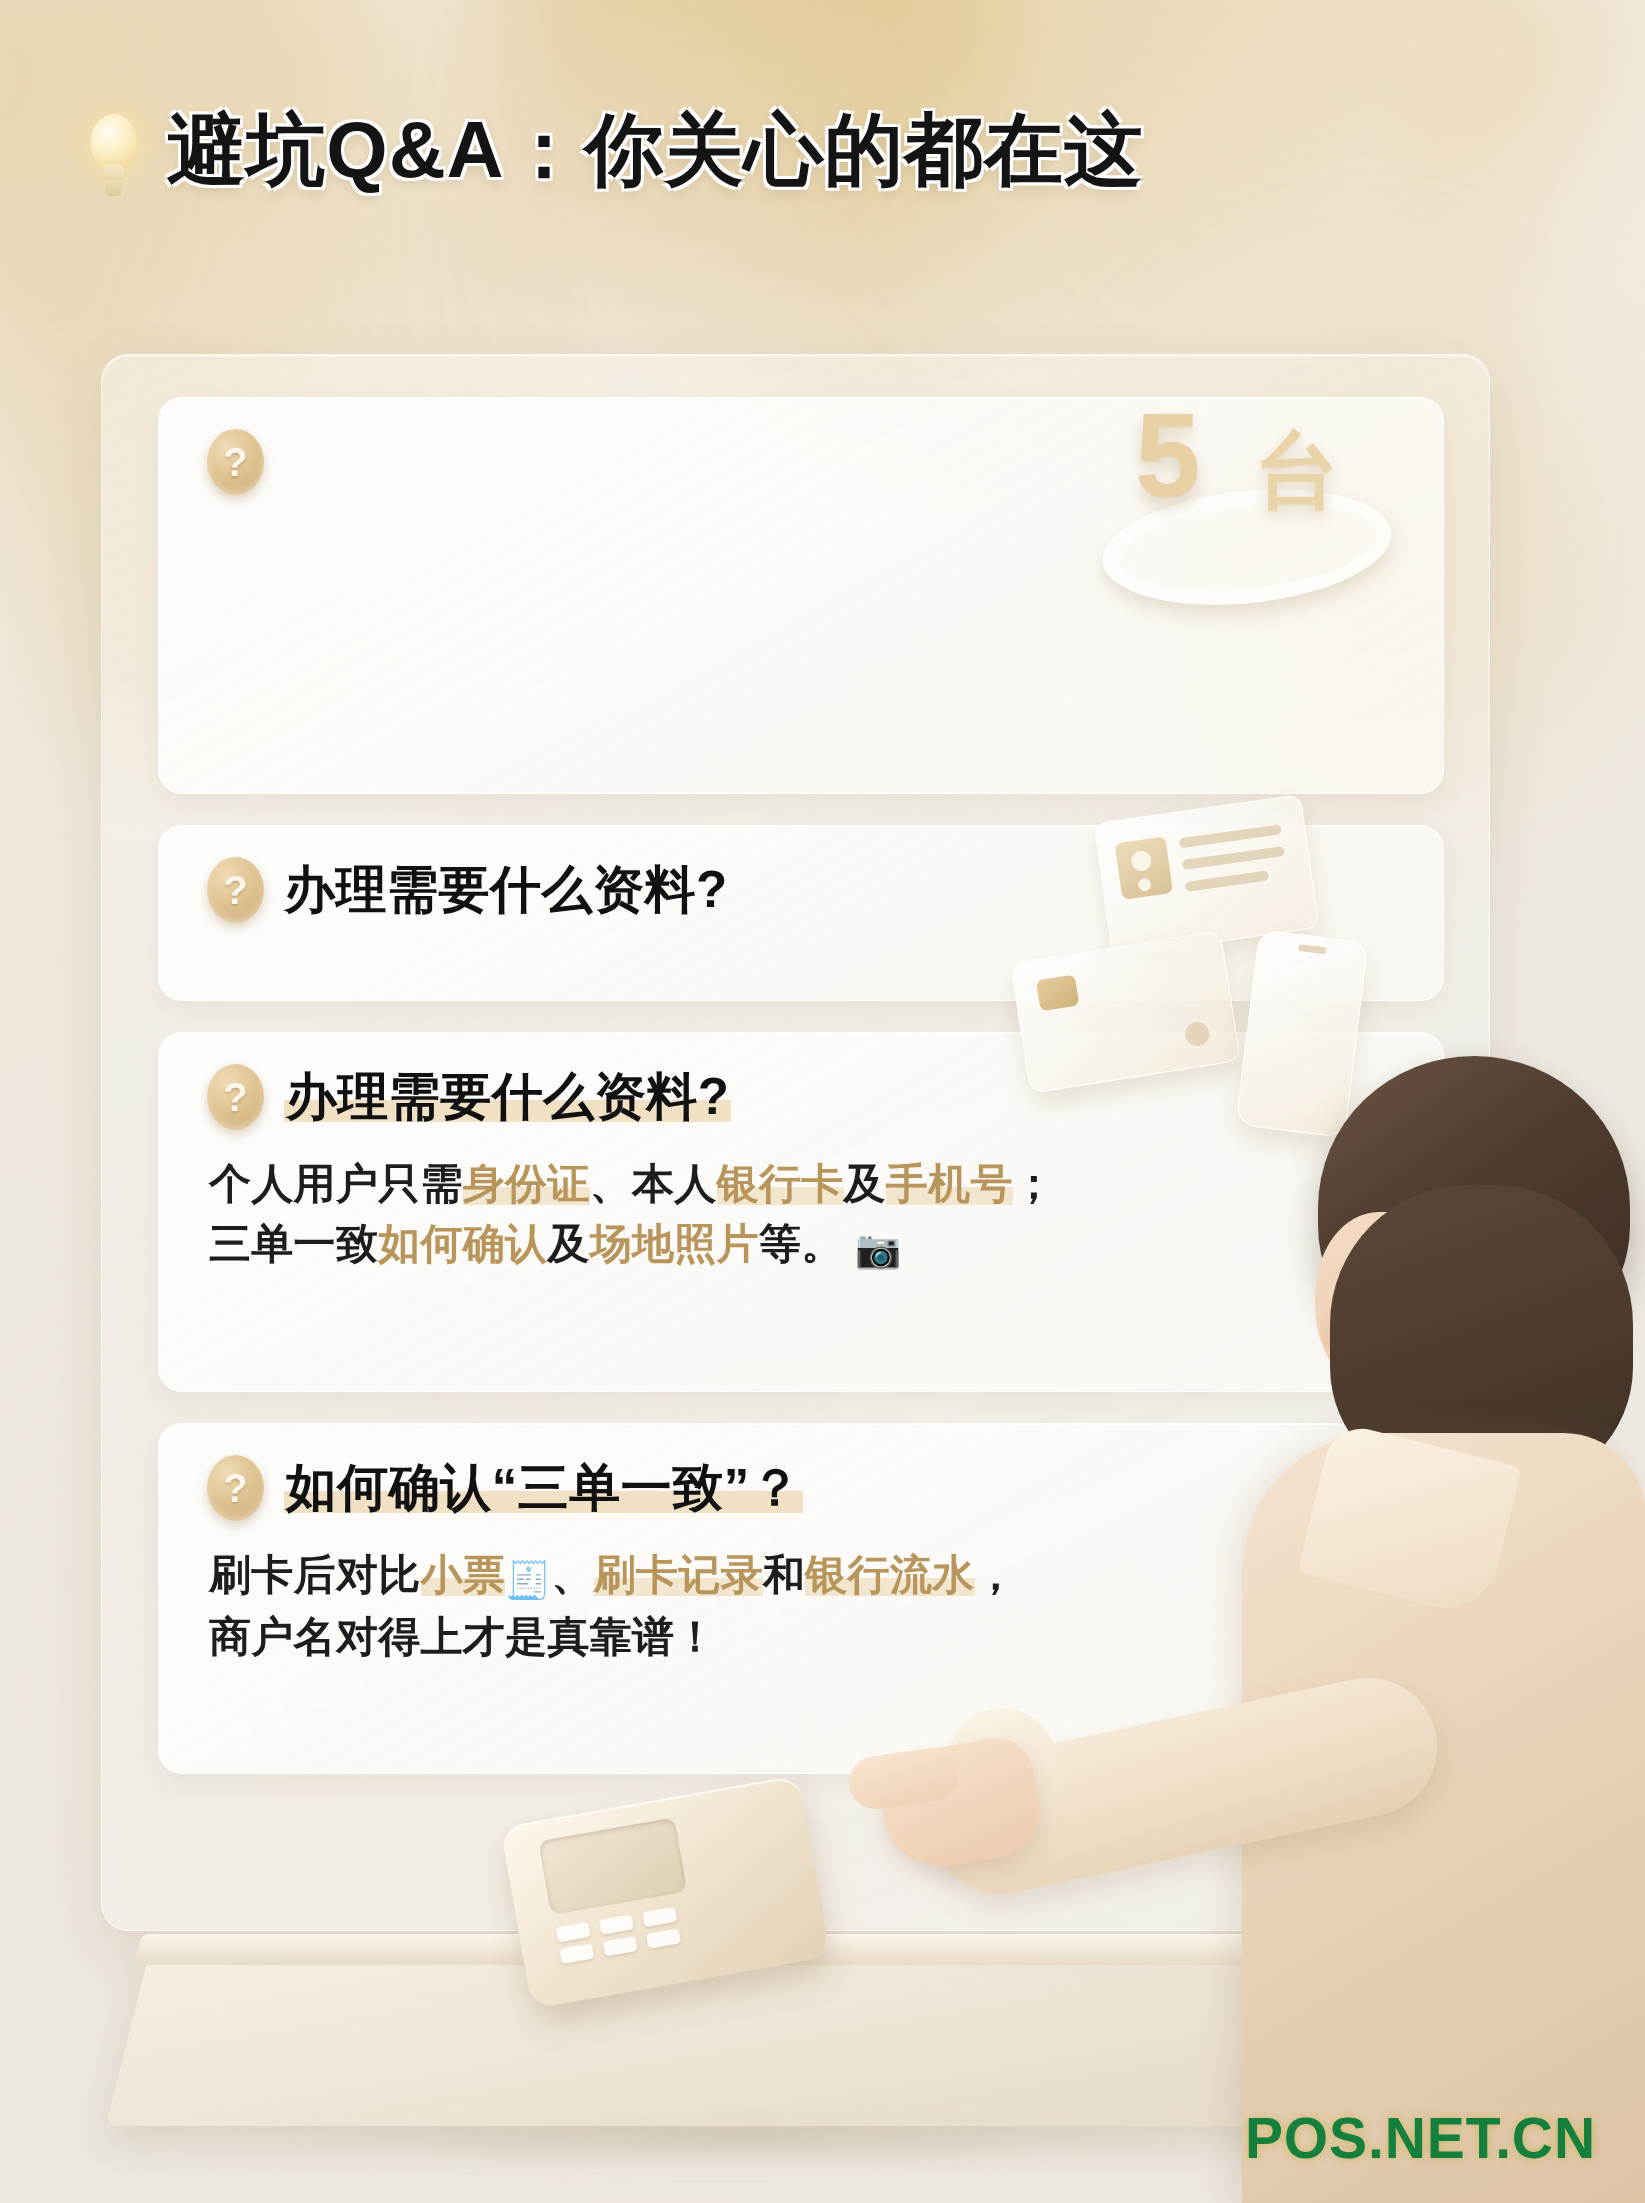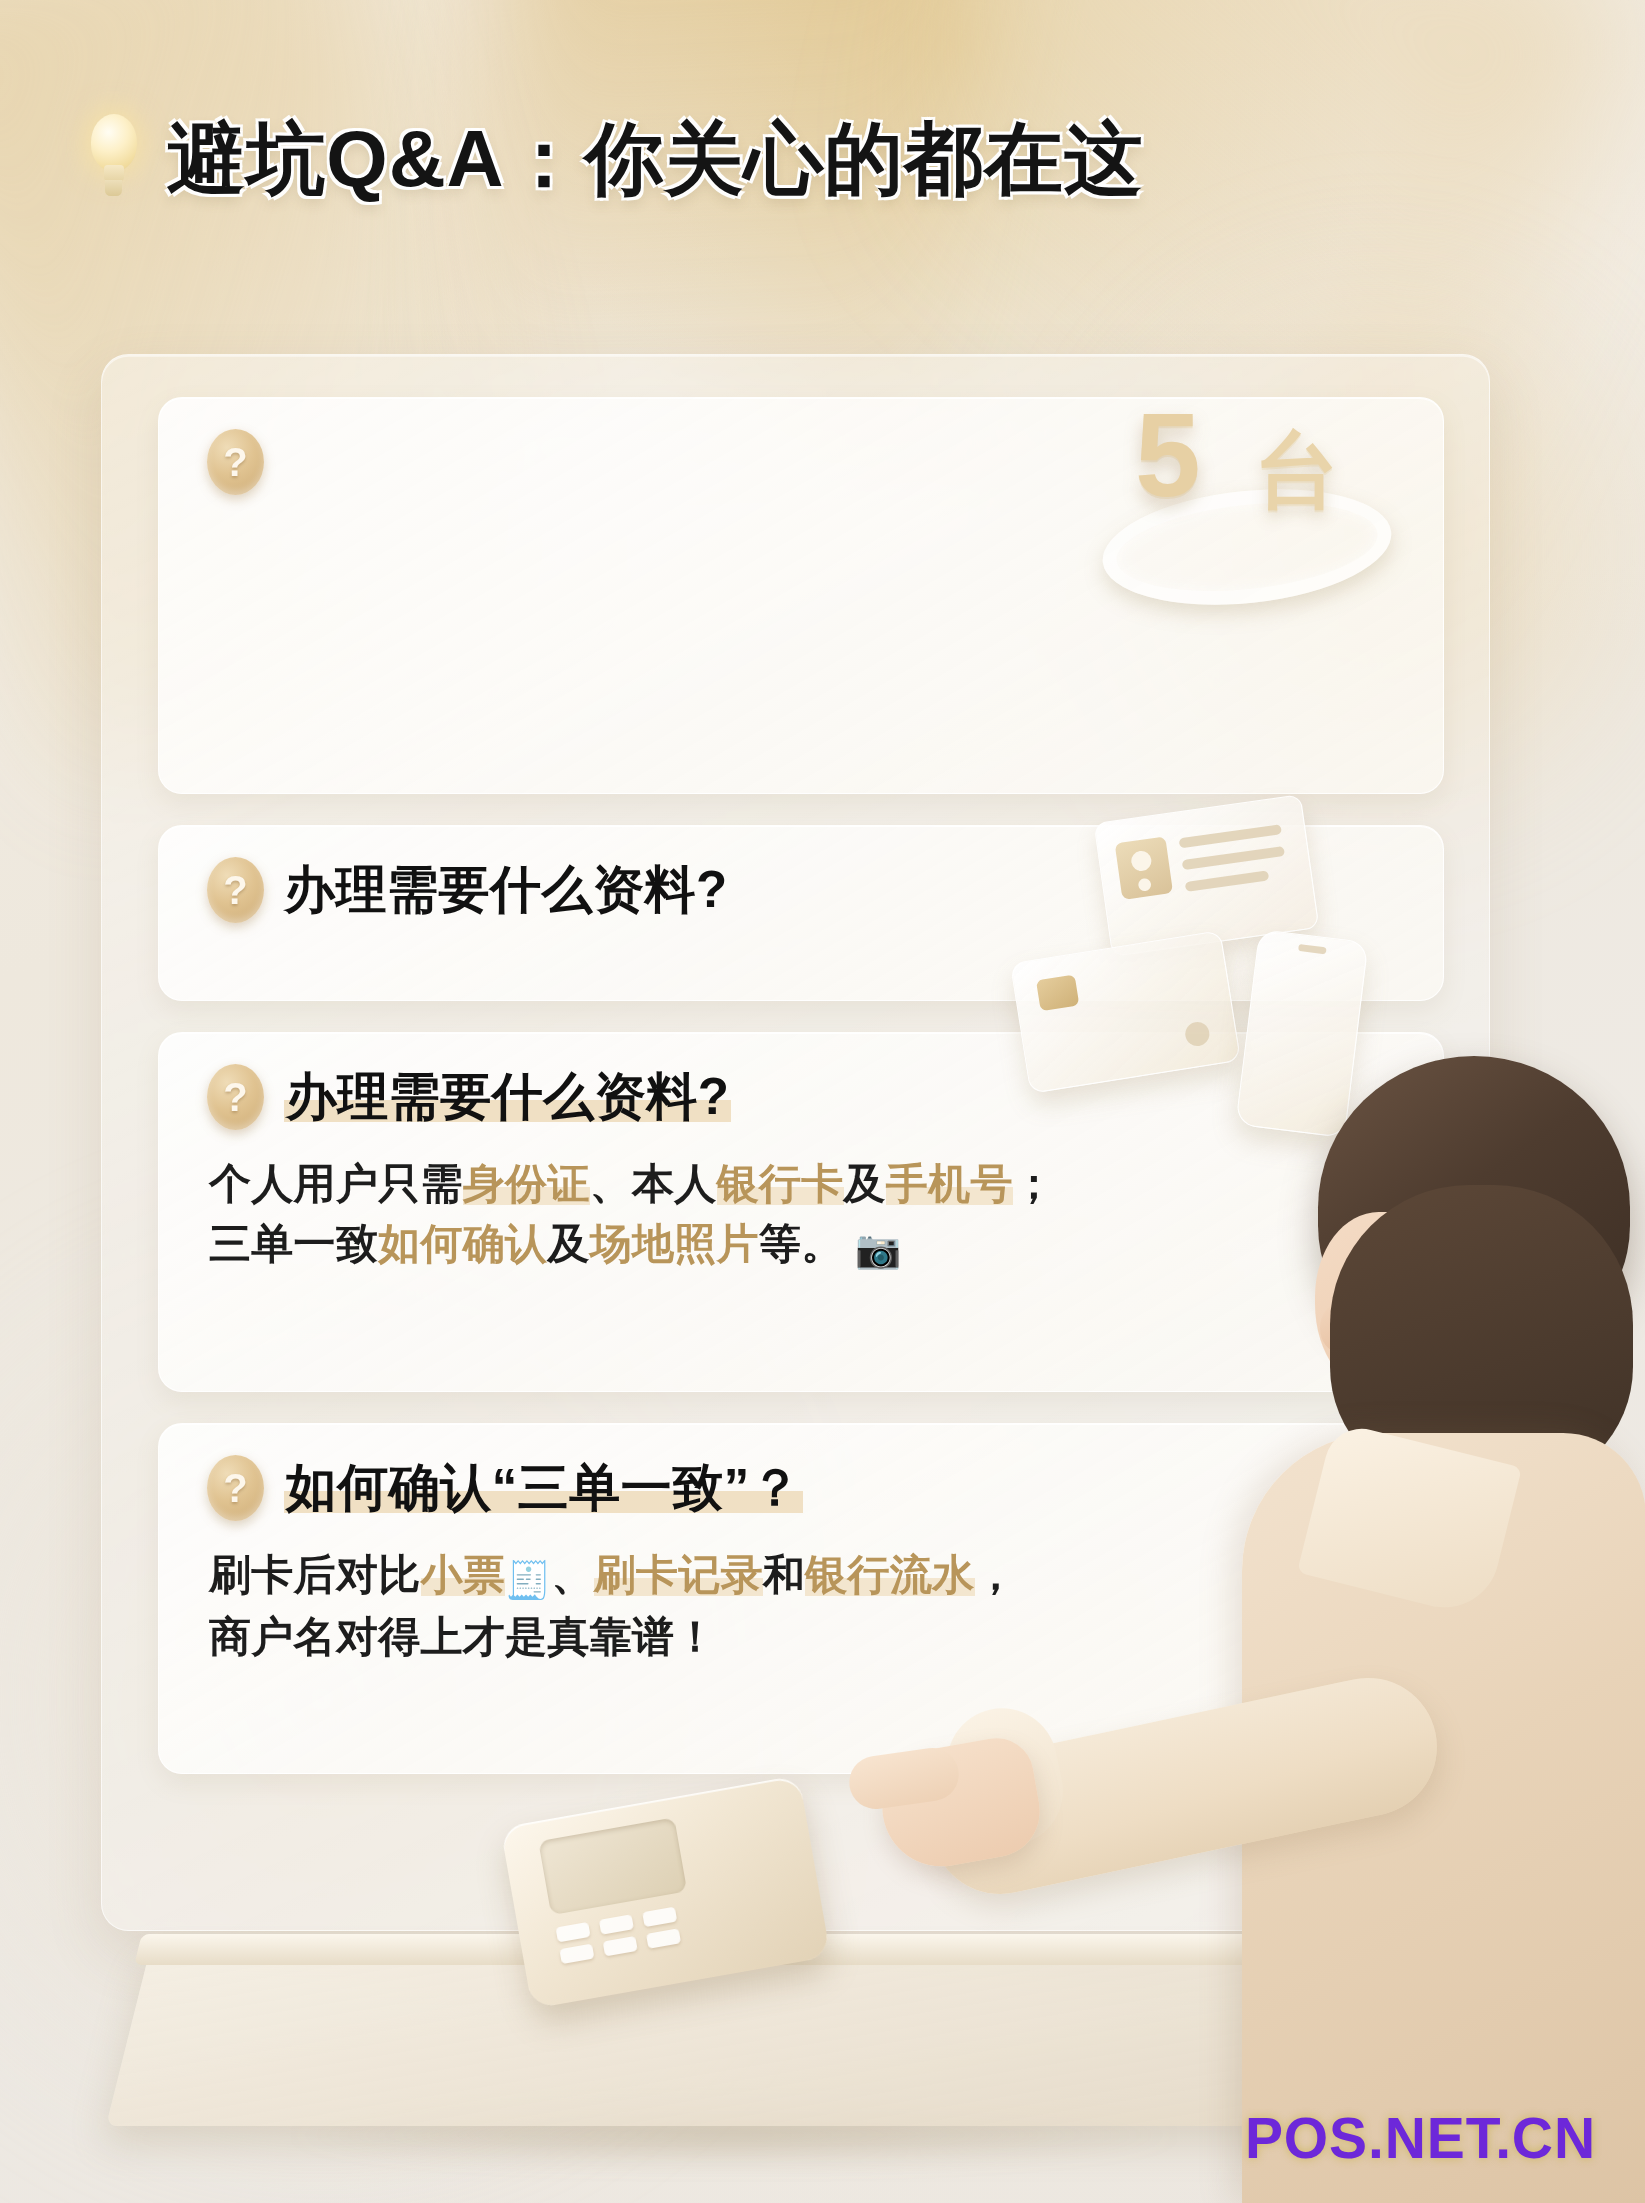--- a/index.html
+++ b/index.html
@@ -25,21 +25,21 @@
     background:linear-gradient(200deg,rgba(232,209,164,.7),rgba(247,240,228,0) 72%);
     filter:blur(69px);transform:rotate(20deg);}
   .bgblur4{position:absolute;left:1056px;top:230px;width:643px;height:643px;
     background:radial-gradient(circle,rgba(236,218,182,.75),rgba(240,232,218,0) 70%);
     filter:blur(55px);}
   .bgblur5{position:absolute;left:-92px;top:1148px;width:826px;height:1102px;
     background:radial-gradient(circle,rgba(236,229,216,.9),rgba(236,229,216,0) 72%);
     filter:blur(64px);}
 
   
-  .title-row{position:absolute;left:88px;top:110px;display:flex;align-items:flex-end;z-index:40;}
+  .title-row{position:absolute;left:88px;top:110px;display:flex;align-items:flex-start;z-index:40;}
   .bulb{width:51px;height:84px;position:relative;margin-right:27.5px;margin-top:3.7px;}
   .bulb .glass{position:absolute;left:2.8px;top:0;width:46px;height:57px;border-radius:50% 50% 46% 46%;
     background:radial-gradient(circle at 38% 32%,#fffdf3 0%,#fdf0c8 40%,#f2dda0 75%,#e7cd8c 100%);
     box-shadow:0 0 24px 7.3px rgba(247,226,164,.75);}
   .bulb .neck{position:absolute;left:15.6px;top:51px;width:20px;height:16.5px;border-radius:3.7px;
     background:linear-gradient(180deg,#f6e9c6,#e6d4a5);}
   .bulb .base{position:absolute;left:17.4px;top:66px;width:16.5px;height:16.5px;border-radius:0 0 5.5px 5.5px;
     background:linear-gradient(180deg,#eddfba,#dcc996);}
   .title{font-size:79px;font-weight:900;letter-spacing:0.9px;color:#141414;line-height:1;
     text-shadow:0 0 0 #fff,2.8px 2.8px 0 rgba(255,255,255,.95),-2.8px 2.8px 0 rgba(255,255,255,.95),
@@ -158,21 +158,21 @@
   .pos .screen{position:absolute;left:35px;top:20px;width:138px;height:75px;border-radius:11px;
     background:linear-gradient(150deg,#efe6d4,#ddd0b4);box-shadow:inset 0 1.8px 5.5px rgba(130,108,76,.3);}
   .pos .keys{position:absolute;left:37px;top:108px;width:165px;height:57px;}
   .pos .k{position:absolute;width:33px;height:14.7px;border-radius:4.6px;background:rgba(255,255,255,.85);
     box-shadow:0 1.8px 2.8px rgba(150,124,88,.25);}
   .shadow-floor{position:absolute;left:275px;top:2103px;width:918px;height:64px;z-index:17;
     background:radial-gradient(ellipse,rgba(160,136,100,.22),rgba(160,136,100,0) 70%);filter:blur(11px);}
 
   
   .watermark{position:absolute;right:50px;bottom:33px;z-index:60;
-    font-size:57px;font-weight:700;color:#6d28d9;letter-spacing:0.9px;
+    font-size:57px;font-weight:700;color:#15803d;letter-spacing:0.9px;
     text-shadow:0 0 9.2px rgba(180,160,0,.45);}
 </style>
 </head>
 <body>
 
 <div class="bg">
   <div class="bgblur1"></div>
   <div class="bgblur2"></div>
   <div class="bgblur3"></div>
   <div class="bgblur4"></div>

